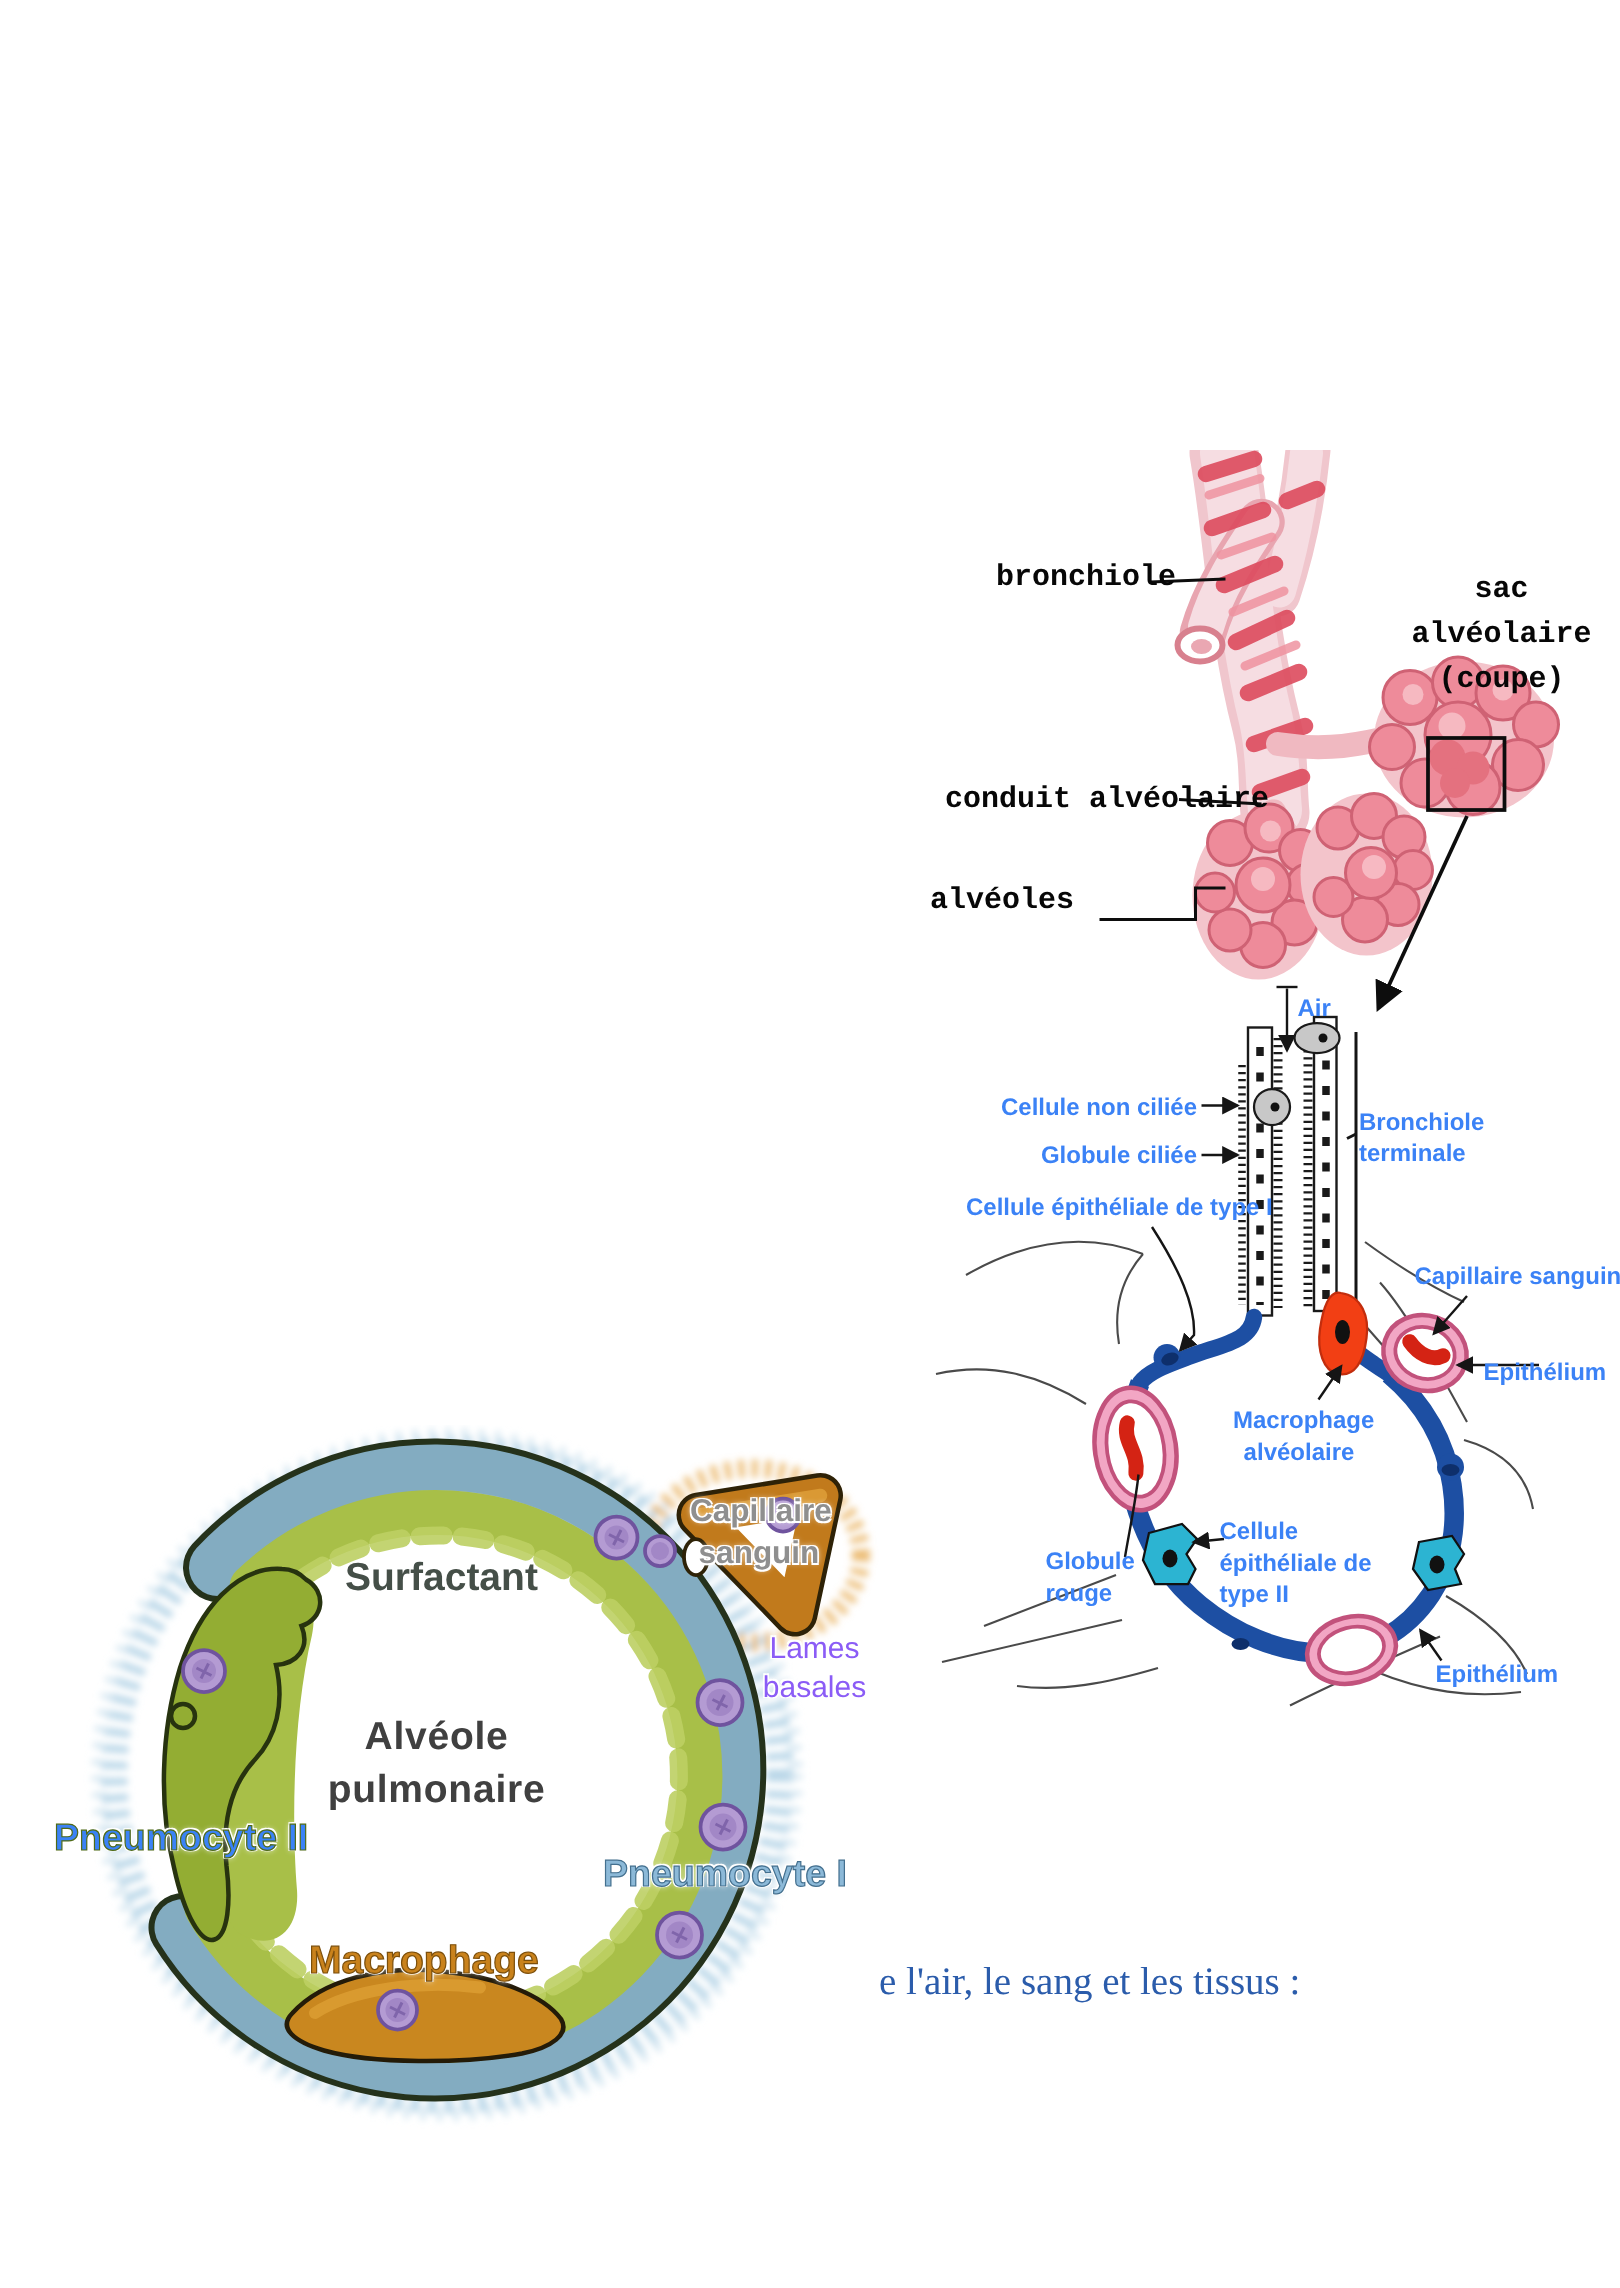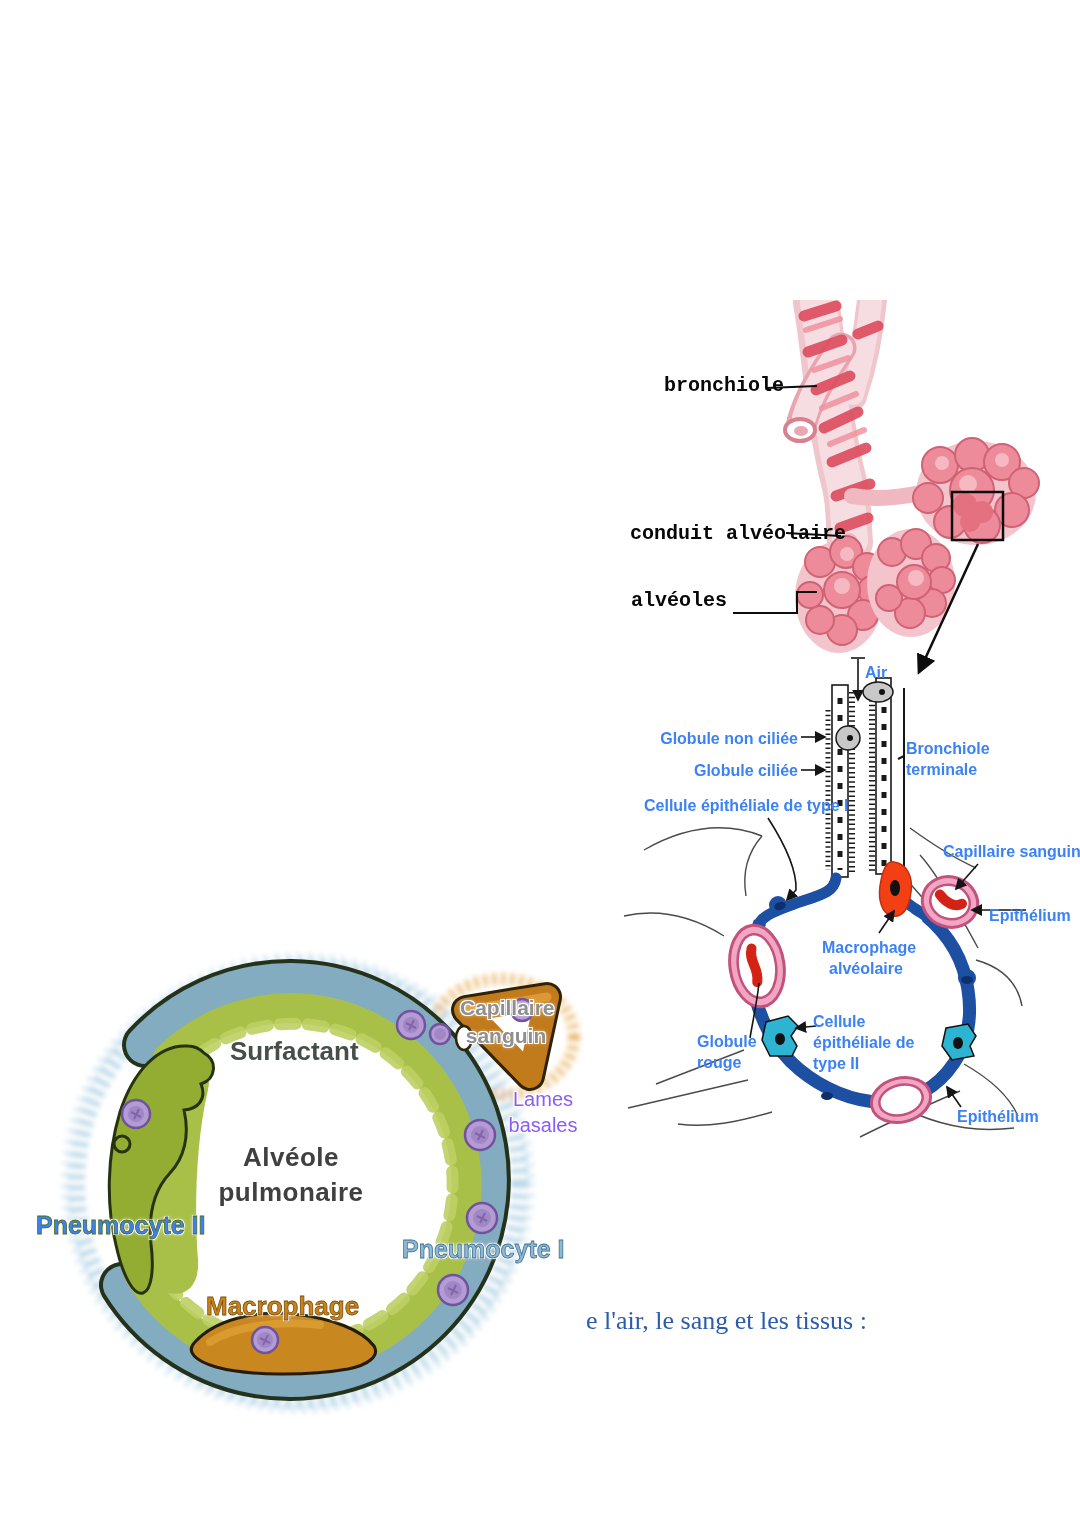--- a/index.html
+++ b/index.html
@@ -139,22 +139,23 @@
       <g stroke="#0d0d0d" stroke-width="2" fill="none">
         <path d="M147,88 L197,86"></path>
         <path d="M166,233 L221,236"></path>
         <path d="M113,313 L177,313 L177,292 L197,292"></path>
       </g>
 
       <rect x="332" y="192" width="51" height="48" fill="none" stroke="#0d0d0d" stroke-width="2.5"></rect>
       <path d="M358,244 L299,372" stroke="#0d0d0d" stroke-width="2.5" fill="none" marker-end="url(#ah-f1)"></path>
     </svg>
     <div class="lbl f1lbl" style="left:44px;top:73px;">bronchiole</div>
+    <div class="lbl f1lbl wrap center" style="left:318px;top:79px;width:126px;">sac alvéolaire (coupe)</div>
     <div class="lbl f1lbl" style="left:10px;top:221px;">conduit alvéolaire</div>
-    <div class="lbl f1lbl" style="left:11px;top:288px;">alvéoles</div>
+    <div class="lbl f1lbl" style="left:0;top:288px;">alvéoles</div>
   </div>
 
   <div class="fig" style="left:620px;top:650px;width:460px;height:510px;">
     <svg class="art" width="460" height="510" viewBox="0 0 460 510">
       <defs>
         <marker id="ah-f2" viewBox="0 0 10 10" refX="8.5" refY="5" markerWidth="7.5" markerHeight="7.5" orient="auto-start-reverse">
           <path d="M0,0 L10,5 L0,10 z" fill="#151515"></path>
         </marker>
       </defs>
 
@@ -246,21 +247,21 @@
         <path d="M148,168 C166,196 177,220 176,240 L167,250" marker-end="url(#ah-f2)"></path>
         <path d="M358,214 L336,239" marker-end="url(#ah-f2)"></path>
         <path d="M406,260 L352,260" marker-end="url(#ah-f2)"></path>
         <path d="M259,283 L274,261" marker-end="url(#ah-f2)"></path>
         <path d="M130,388 C133,370 137,352 139,333"></path>
         <path d="M196,376 L176,378" marker-end="url(#ah-f2)"></path>
         <path d="M341,457 L327,437" marker-end="url(#ah-f2)"></path>
       </g>
     </svg>
     <div class="lbl f2lbl" style="left:245px;top:13px;">Air</div>
-    <div class="lbl f2lbl right" style="left:30px;top:79px;width:148px;">Globule non ciliée</div>
+    <div class="lbl f2lbl right" style="left:30px;top:79px;width:148px;">Cellule non ciliée</div>
     <div class="lbl f2lbl right" style="left:30px;top:111px;width:148px;">Globule ciliée</div>
     <div class="lbl f2lbl wrap" style="left:286px;top:89px;width:80px;">Bronchiole terminale</div>
     <div class="lbl f2lbl" style="left:24px;top:146px;">Cellule épithéliale de type I</div>
     <div class="lbl f2lbl" style="left:323px;top:192px;">Capillaire sanguin</div>
     <div class="lbl f2lbl" style="left:369px;top:256px;">Epithélium</div>
     <div class="lbl f2lbl wrap center" style="left:202px;top:288px;width:88px;">Macrophage alvéolaire</div>
     <div class="lbl f2lbl wrap" style="left:77px;top:382px;width:58px;">Globule rouge</div>
     <div class="lbl f2lbl wrap" style="left:193px;top:362px;width:128px;">Cellule épithéliale de type II</div>
     <div class="lbl f2lbl" style="left:337px;top:457px;">Epithélium</div>
   </div>

